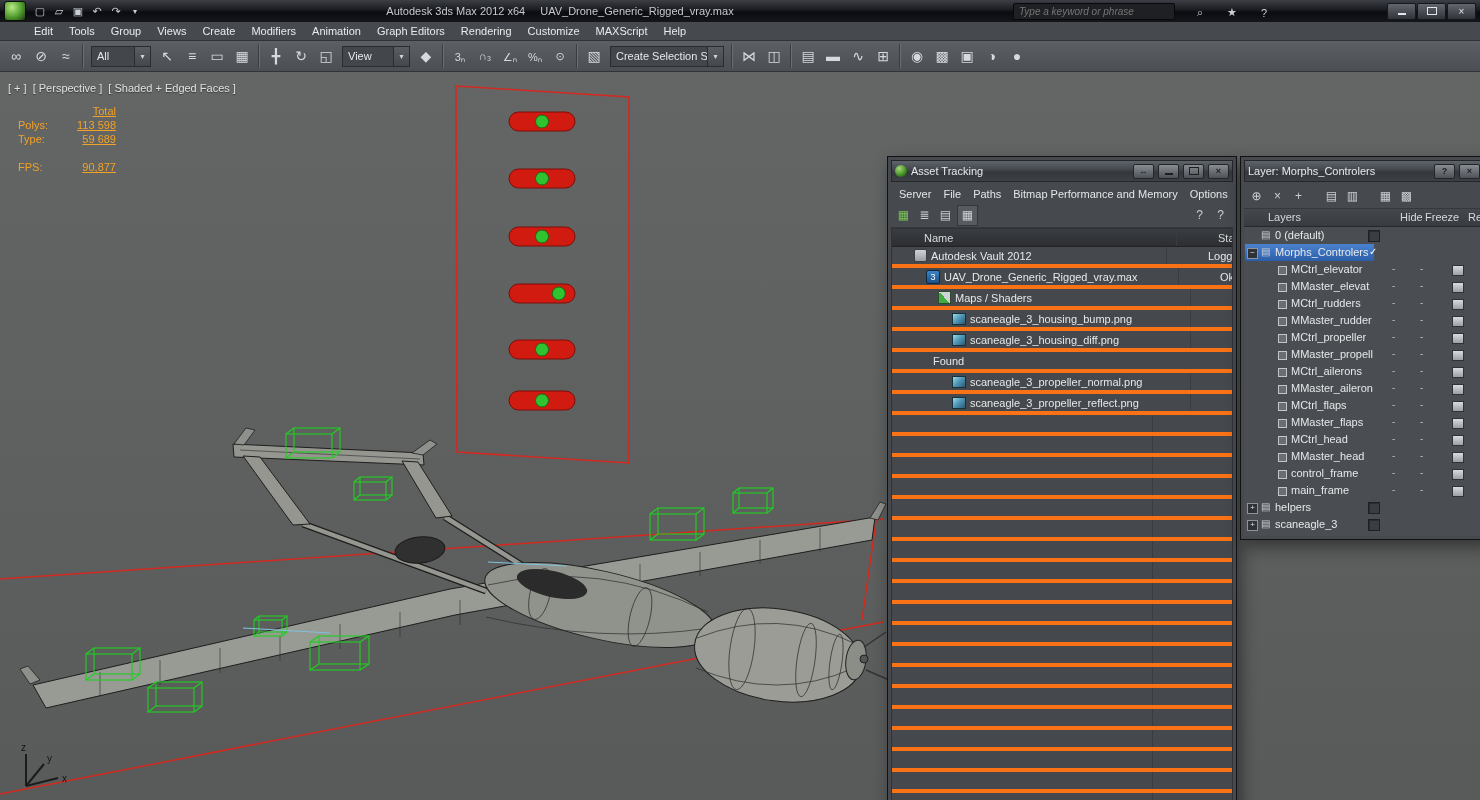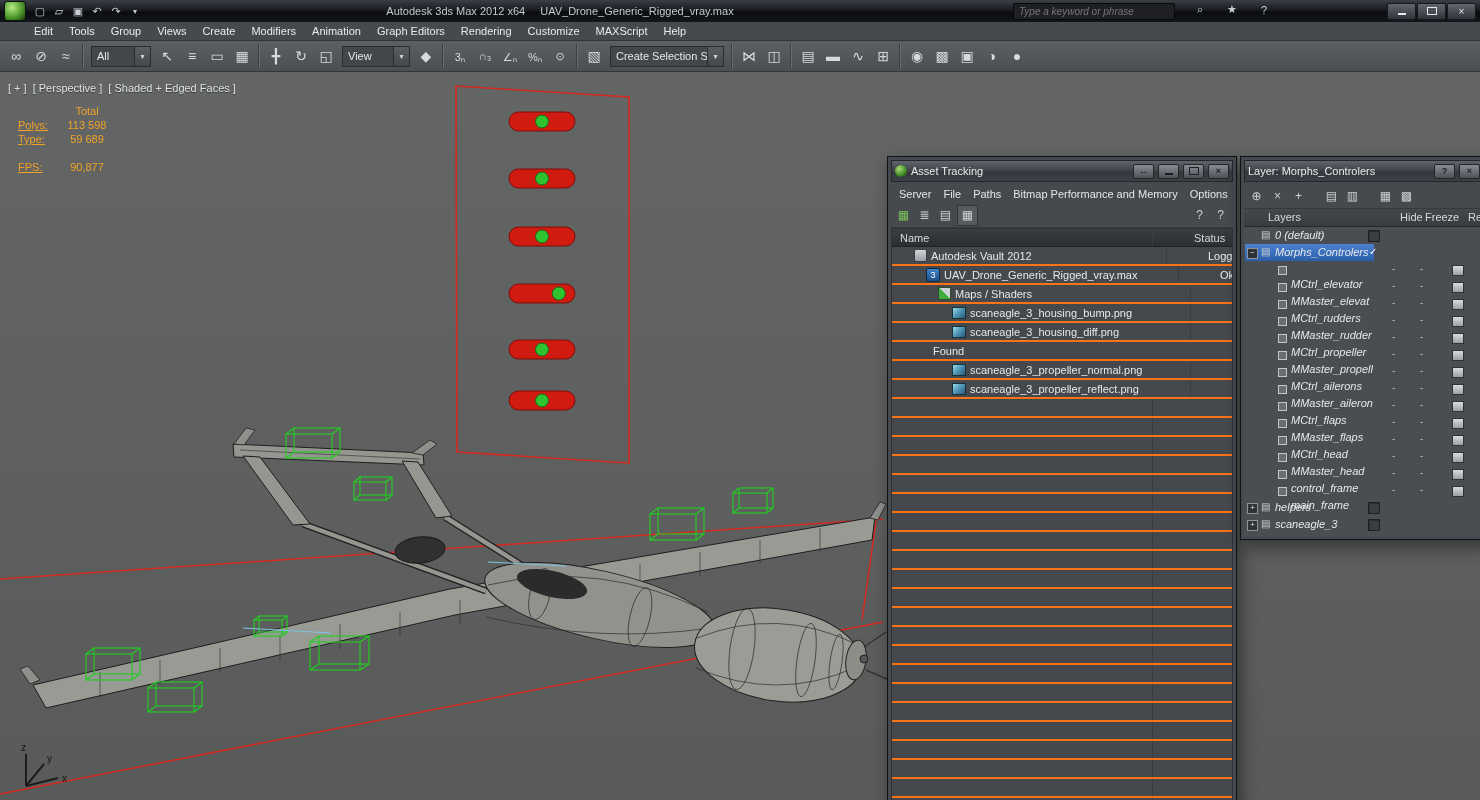--- a/index.html
+++ b/index.html
@@ -8,21 +8,21 @@
 
   
   .titlebar{height:22px;display:flex;align-items:center;gap:2px;padding:0 4px;position:relative;
             background:linear-gradient(#3b3e45 0%,#1a1c21 45%,#0a0c10 55%,#14161b 100%);}
   .logo{width:20px;height:18px;border-radius:3px;border:1px solid #0a120a;margin-right:4px;
         background:radial-gradient(circle at 35% 30%,#b8e986,#4f9b2d 55%,#1d3b12);}
   .qat{display:flex;align-items:center;gap:3px;}
   .qicon{width:16px;height:16px;display:flex;align-items:center;justify-content:center;color:#c9ced4;font-size:11px;}
   .tb-title{position:absolute;left:260px;width:600px;text-align:center;color:#c6c9cd;white-space:nowrap;}
   .tb-title .doc{margin-left:12px;}
-  .ic-right{margin-left:auto;display:flex;align-items:flex-start;gap:18px;}
+  .ic-right{margin-left:auto;display:flex;align-items:flex-end;gap:18px;}
   .search-input{width:150px;height:15px;background:#1e2024;border:1px solid #07080a;border-radius:2px;
                 color:#9aa0a6;font-style:italic;font-size:10px;padding:0 5px;font-family:"Liberation Sans",sans-serif;}
   .icicon{width:14px;height:14px;display:flex;align-items:center;justify-content:center;color:#c9ced4;font-size:11px;}
   .win-gap{width:80px;}
   .win-controls{display:flex;gap:1px;}
   .wbtn{width:27px;height:15px;display:flex;align-items:center;justify-content:center;border-radius:2px;
         background:linear-gradient(#62666d,#30333a);border:1px solid #17181c;color:#e4e7ea;font-size:10px;}
   .g-min{width:8px;height:2px;background:#e4e7ea;margin-top:5px;}
   .g-max{width:8px;height:6px;border:1px solid #e4e7ea;}
 
@@ -41,22 +41,22 @@
   .tb-select-arrow{width:15px;height:100%;background:linear-gradient(#5a5e63,#44474b);border-left:1px solid #2a2c2f;
                    display:flex;align-items:center;justify-content:center;font-size:8px;color:#d0d4d8;}
   .w58{width:58px}.w66{width:66px}.w112{width:112px}
 
   
   .workspace{position:relative;height:729px;background:linear-gradient(#646666,#595b5a);}
   .scene{position:absolute;left:0;top:0;}
   .vp-label{position:absolute;left:8px;top:10px;display:flex;gap:6px;color:#dfe1e3;text-shadow:0 1px 1px rgba(0,0,0,.45);}
   .vp-stats{position:absolute;left:18px;top:32px;color:#f2a227;line-height:14px;}
   .st-row{display:flex;}
-  .st-l{width:40px;text-decoration:underline;}
-  .st-v{width:58px;text-align:center;}
+  .st-l{width:40px;}
+  .st-v{width:58px;text-align:right;text-decoration:underline;}
   .st-row.fps{margin-top:14px;}
 
   
   .window{position:absolute;background:#46494e;border:1px solid #101214;box-shadow:4px 7px 16px rgba(0,0,0,.45);
           padding:3px;display:flex;flex-direction:column;}
   .win-title{height:20px;display:flex;align-items:center;gap:4px;padding:0 3px;margin-bottom:2px;
              background:linear-gradient(#5f646b 0%,#42464c 45%,#34383d 55%,#3d4147 100%);border:1px solid #24262a;}
   .wt-icon{width:12px;height:12px;border-radius:6px;background:radial-gradient(circle at 35% 30%,#a8d97a,#3f8c22 60%,#16330c);}
   .wt-text{color:#e8eaec;white-space:nowrap;}
   .wt-spacer{flex:1;}
@@ -66,26 +66,26 @@
   
   .asset{left:887px;top:84px;width:342px;height:695px;}
   .at-menubar{height:19px;display:flex;align-items:center;background:#46494d;padding:0 2px;}
   .at-menu-item{padding:0 6px;color:#e4e6e8;white-space:nowrap;}
   .at-toolbar{height:24px;display:flex;align-items:center;gap:2px;background:#46494d;border-bottom:1px solid #36383c;padding:0 3px;}
   .aticon{width:19px;height:19px;display:flex;align-items:center;justify-content:center;font-size:12px;color:#ccd0d4;}
   .aticon.pressed{background:#575b60;border:1px solid #33363a;}
   .aticon.green{color:#7ac35a;}
   .at-help{margin-left:auto;display:flex;gap:2px;}
   .at-table{flex:1;display:flex;flex-direction:column;border:1px solid #303236;overflow:hidden;background:#45484c;}
-  .at-header{height:17px;flex:0 0 17px;display:flex;background:linear-gradient(#3a3d41,#2c2e32);border-bottom:1px solid #202226;color:#d6d9dc;}
+  .at-header{height:17px;flex:0 0 17px;display:flex;background:linear-gradient(#3a3d41,#2c2e32);border-bottom:1px solid #202226;color:#d6d9dc;padding-left:24px;}
   .at-cell{display:flex;align-items:center;gap:4px;overflow:hidden;white-space:nowrap;}
   .at-cell.name{width:252px;padding-left:8px;border-right:1px solid #393c40;}
   .at-cell.status{flex:1;padding-left:5px;margin-left:36px;}
   .at-body{flex:1;overflow:hidden;}
-  .at-row{height:17px;display:flex;border-bottom:2px solid #f97316;color:#e6e8ea;}
+  .at-row{height:17px;display:flex;border-bottom:4px solid #f97316;color:#e6e8ea;}
   .ind0{padding-left:22px!important}.ind1{padding-left:34px!important}.ind2{padding-left:46px!important}.ind3{padding-left:60px!important}
   .ai{flex:0 0 auto;display:inline-block;}
   .ai.vault{width:11px;height:11px;background:linear-gradient(#cfd3d7,#9aa0a6);border:1px solid #3c4044;border-radius:2px;}
   .ai.max{width:12px;height:12px;background:linear-gradient(#3c84c8,#1d4f86);border:1px solid #0d2840;border-radius:2px;
           color:#fff;font-size:9px;line-height:12px;text-align:center;}
   .ai.maps{width:11px;height:11px;background:linear-gradient(45deg,#3fae3f 50%,#cfd3d7 50%);border:1px solid #2c4c2c;}
   .ai.bitmap{width:12px;height:10px;background:linear-gradient(135deg,#9adbe8 0%,#4c93b4 50%,#2c5a74 100%);border:1px solid #16303c;}
 
   
   .layerpanel{left:1240px;top:84px;width:240px;height:376px;}
@@ -93,25 +93,25 @@
   .lp-gap{width:10px;}
   .lp-header{height:17px;flex:0 0 17px;position:relative;background:linear-gradient(#44474b,#383b3f);border-bottom:1px solid #26282c;color:#d6d9dc;}
   .lpc{position:absolute;top:2px;white-space:nowrap;overflow:hidden;margin-left:16px;}
   .lpc-layers{left:8px;}.lpc-hide{left:140px;}.lpc-freeze{left:165px;}.lpc-ren{left:208px;width:24px;}
   .lp-body{flex:1;background:#4a4d51;overflow:hidden;}
   .lr{position:relative;height:17px;color:#e6e8ea;}
   .lr-expand{position:absolute;left:3px;top:4px;width:9px;height:9px;background:#2f3236;border:1px solid #8e949a;
              color:#dfe3e7;font-size:8px;line-height:8px;text-align:center;z-index:2;}
   .lr-ico{position:absolute;top:3px;font-size:10px;line-height:10px;color:#c9cdd1;z-index:2;}
   .lr-ico.obj{width:7px;height:7px;border:1px solid #c2c7cc;background:#6a6e73;top:5px;}
-  .lr-label{position:absolute;top:2px;white-space:nowrap;z-index:2;font-style:italic;}
+  .lr-label{position:absolute;top:2px;white-space:nowrap;z-index:2;}
   .lr.parent .lr-ico{left:17px;}
   .lr.parent .lr-label{left:31px;}
   .lr.child .lr-ico{left:34px;}
-  .lr.child .lr-label{left:47px;margin-top:15px;}
+  .lr.child .lr-label{left:47px;}
   .sel-bg{position:absolute;left:1px;top:0;bottom:0;right:110px;background:linear-gradient(#4b82cf,#2b5ea9);z-index:1;}
   .lr-check{position:absolute;left:125px;top:2px;color:#fff;font-size:10px;z-index:2;}
   .lr-box{position:absolute;left:124px;top:3px;width:10px;height:10px;background:#3a3d41;border:1px solid #1e2024;
           box-shadow:inset 1px 1px 0 #2a2d31;z-index:2;}
   .lr-dash{position:absolute;top:2px;color:#b4b9be;font-size:10px;z-index:2;}
   .d1{left:148px;}.d2{left:176px;}
   .lr-ren{position:absolute;left:208px;top:4px;width:10px;height:9px;background:linear-gradient(#d8dcdf,#9aa0a5);border:1px solid #303336;z-index:2;}
 </style>
 </head>
 <body>

